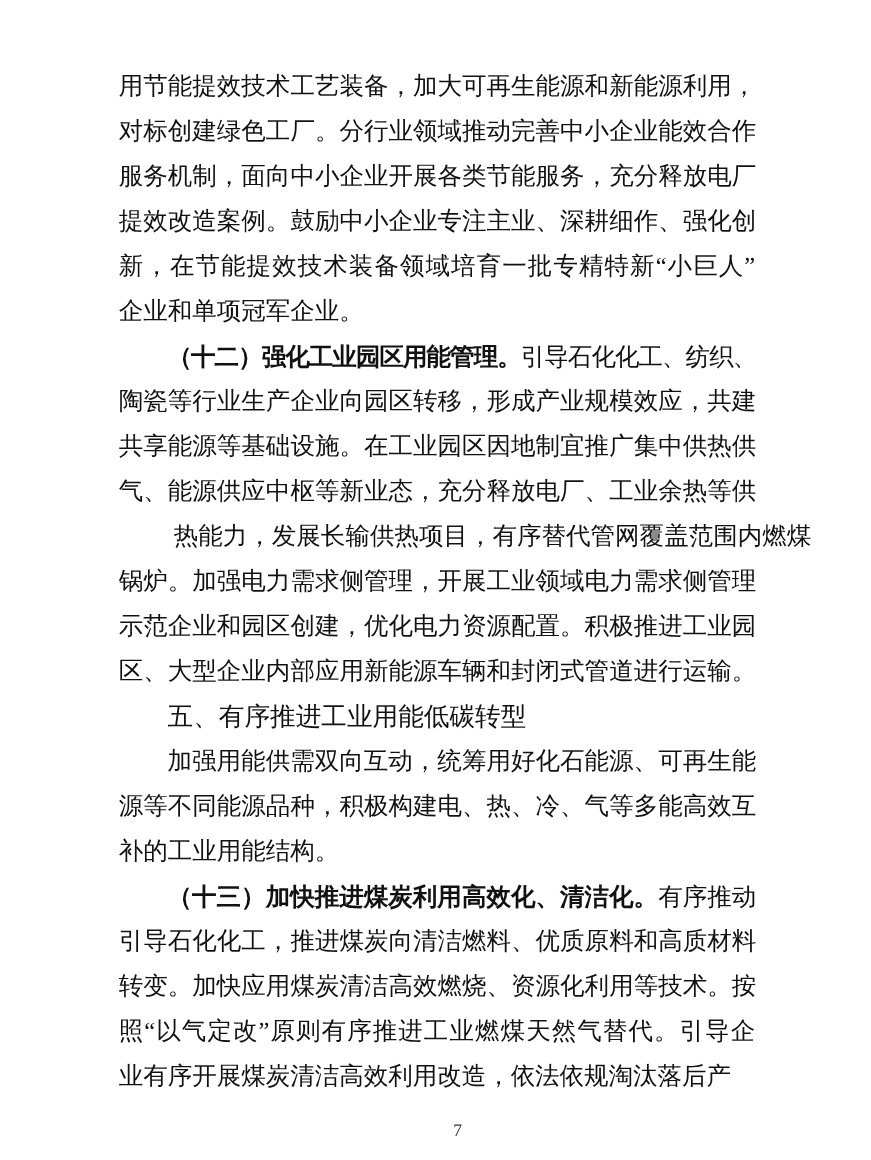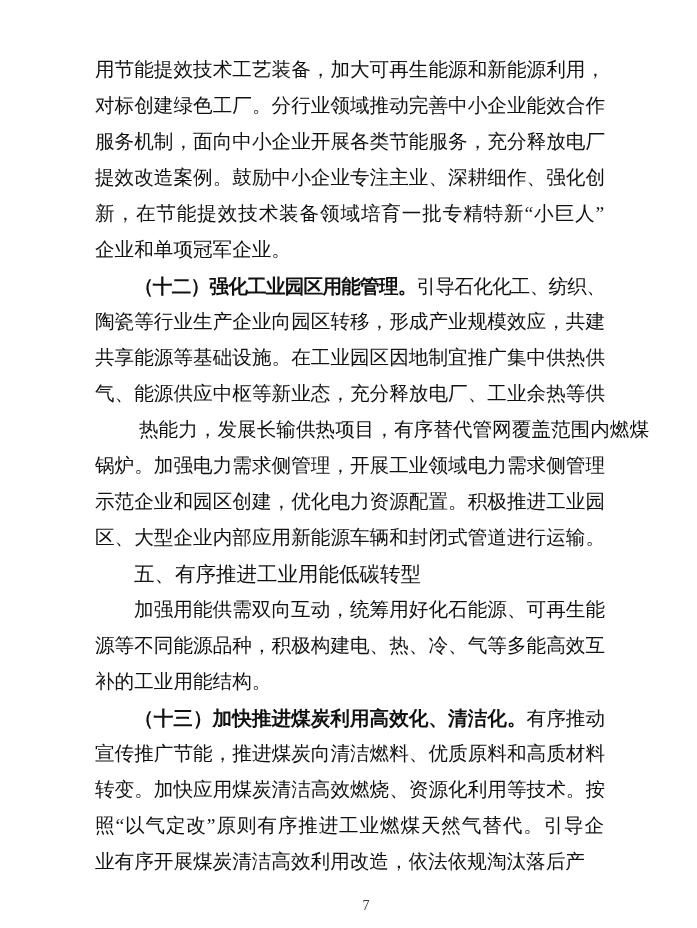--- a/index.html
+++ b/index.html
@@ -89,20 +89,20 @@
       <div class="paragraph heading">
         <div class="line indent"><span class="line-text"><span class="seg seg-bold">五、有序推进工业用能低碳转型</span></span></div>
       </div>
       <div class="paragraph">
         <div class="line indent"><span class="line-text" style="letter-spacing: 0.03125px;"><span class="seg">加强用能供需双向互动，统筹用好化石能源、可再生能</span></span></div>
         <div class="line"><span class="line-text" style="letter-spacing: 0.0216346px;"><span class="seg">源等不同能源品种，积极构建电、热、冷、气等多能高效互</span></span></div>
         <div class="line"><span class="line-text"><span class="seg">补的工业用能结构。</span></span></div>
       </div>
       <div class="paragraph">
         <div class="line indent"><span class="line-text" style="letter-spacing: 0.03125px;"><span class="seg seg-bold">（十三）加快推进煤炭利用高效化、清洁化。</span><span class="seg">有序推动</span></span></div>
-        <div class="line"><span class="line-text" style="letter-spacing: 0.0216346px;"><span class="seg">宣传推广节能，推进煤炭向清洁燃料、优质原料和高质材料</span></span></div>
+        <div class="line"><span class="line-text" style="letter-spacing: 0.0216346px;"><span class="seg">引导石化化工，推进煤炭向清洁燃料、优质原料和高质材料</span></span></div>
         <div class="line"><span class="line-text" style="letter-spacing: 0.0216346px;"><span class="seg">转变。加快应用煤炭清洁高效燃烧、资源化利用等技术。按</span></span></div>
         <div class="line"><span class="line-text" style="letter-spacing: 0.859375px;"><span class="seg">照“以气定改”原则有序推进工业燃煤天然气替代。引导企</span></span></div>
         <div class="line"><span class="line-text"><span class="seg">业有序开展煤炭清洁高效利用改造，依法依规淘汰落后产</span></span></div>
       </div>
     </div>
   <div class="page-number">7</div>
 </div>
 
 </body></html>

